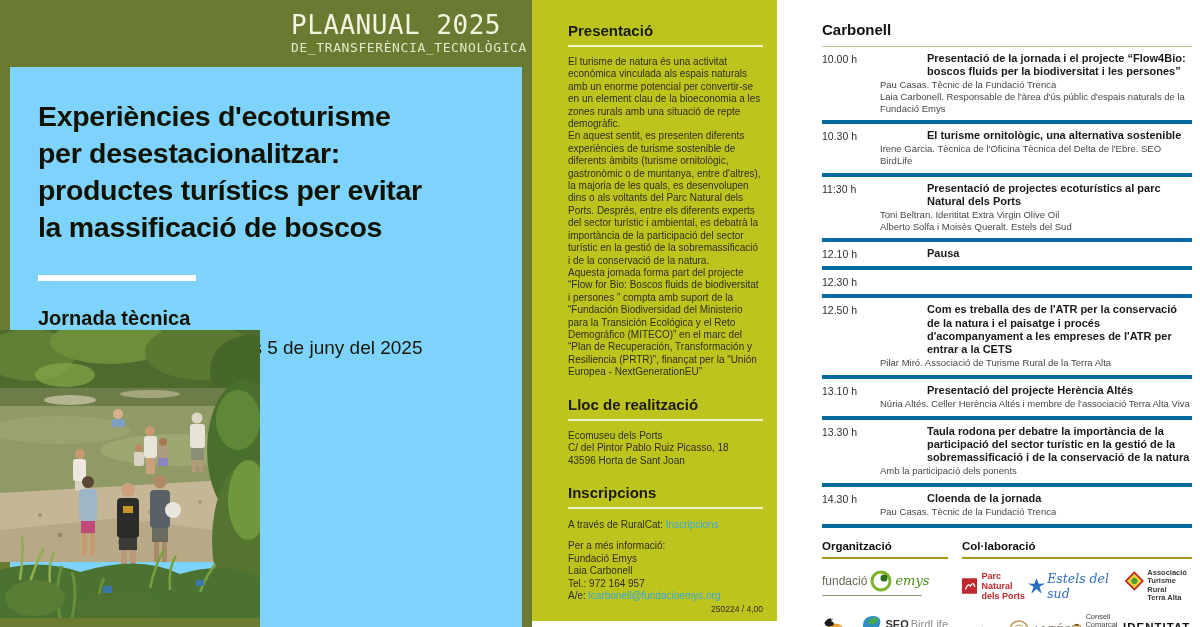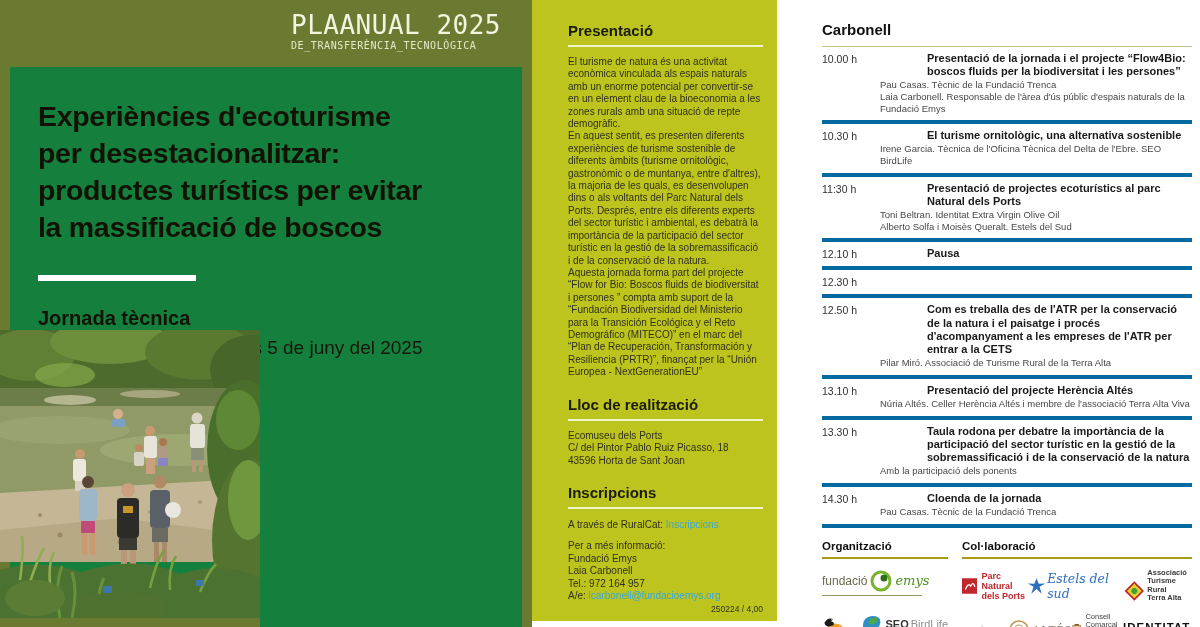--- a/index.html
+++ b/index.html
@@ -4,22 +4,22 @@
 <style>
   html,body { margin:0; padding:0; background:#ffffff; }
   .page {
     position:relative; width:1200px; height:627px; overflow:hidden;
     font-family:"Liberation Sans", sans-serif; background:#ffffff;
   }
   
   .left { position:absolute; left:0; top:0; width:532px; height:627px; background:#6b7a31; }
   .banner-text { position:absolute; left:291px; top:11px; color:#f2f4e0; }
   .banner-title { font-family:"DejaVu Sans Mono", monospace; font-size:26px; line-height:28px; letter-spacing:0.5px; font-weight:normal; }
-  .banner-sub { font-family:"DejaVu Sans Mono", monospace; font-size:10px; letter-spacing:0.6px; margin-top:1px; color:#e4e8c8; }
-  .title-panel { position:absolute; left:10px; top:67px; width:512px; height:560px; background:#15803d; }
+  .banner-sub { font-family:"DejaVu Sans Mono", monospace; font-size:13px; letter-spacing:0.6px; margin-top:1px; color:#e4e8c8; }
+  .title-panel { position:absolute; left:10px; top:67px; width:512px; height:560px; background:#7dd3fc; }
   .event-title { margin:31px 0 0 28px; font-size:28.5px; line-height:37px; font-weight:bold; color:#121204; letter-spacing:-0.3px; white-space:pre-line; }
   .white-bar { margin:29px 0 0 28px; width:158px; height:6px; background:#ffffff; }
   .event-type { margin:26px 0 0 28px; font-size:20px; font-weight:bold; color:#121204; }
   .place-date { margin:7px 0 0 28px; font-size:19px; color:#16160a; }
   .photo { position:absolute; left:0; top:330px; width:260px; height:288px; display:block; }
   .photo-strip { position:absolute; left:0; top:618px; width:260px; height:9px; background:#6b7a31; }
 
   
   .middle { position:absolute; left:532px; top:0; width:245px; height:621px; background:#bec41e;
             box-sizing:border-box; padding:22px 14px 0 36px; color:#30301a; }
@@ -57,21 +57,21 @@
   .emys-tagline { width:100px; height:1px; background:#97975f; margin-top:3px; }
   .org-row2 { display:flex; gap:12px; margin-top:12px; align-items:center; }
   .logo-seo { display:flex; align-items:center; gap:2px; }
   .seo-name { font-size:11px; font-weight:bold; color:#333; }
   .seo-suffix { font-size:11px; color:#8c8c8c; }
   .collab-row { display:flex; align-items:center; margin-top:10px; justify-content:space-between; padding-right:2px; }
   .logo-parc { display:flex; align-items:center; gap:4px; }
   .parc-text { font-size:9px; font-weight:bold; color:#c0282d; line-height:10px; white-space:pre-line; }
   .logo-estels { display:flex; align-items:center; gap:1px; }
   .estels-text { font-family:"DejaVu Serif", serif; font-style:italic; font-size:12.5px; color:#2e6fc0; }
-  .logo-atr { display:flex; align-items:flex-end; gap:3px; }
+  .logo-atr { display:flex; align-items:flex-start; gap:3px; }
   .atr-text { font-size:7.5px; font-weight:bold; color:#3a3a3a; line-height:8.5px; white-space:pre-line; }
   .logo-herencia { display:flex; align-items:center; gap:3px; }
   .her-prefix { font-size:7px; letter-spacing:1px; color:#7a7460; }
   .her-name { font-size:11.5px; letter-spacing:1px; color:#6d6753; font-family:"Liberation Serif", serif; }
   .logo-consell { display:flex; align-items:center; gap:4px; }
   .consell-text { font-size:7.5px; color:#444; line-height:8.5px; white-space:pre-line; }
   .logo-identitat { text-align:center; }
   .identitat-name { font-size:11.5px; font-weight:bold; letter-spacing:1px; color:#111; }
   .identitat-sub { font-size:4.5px; color:#c0282d; letter-spacing:0.5px; margin-top:1px; }
 </style>

